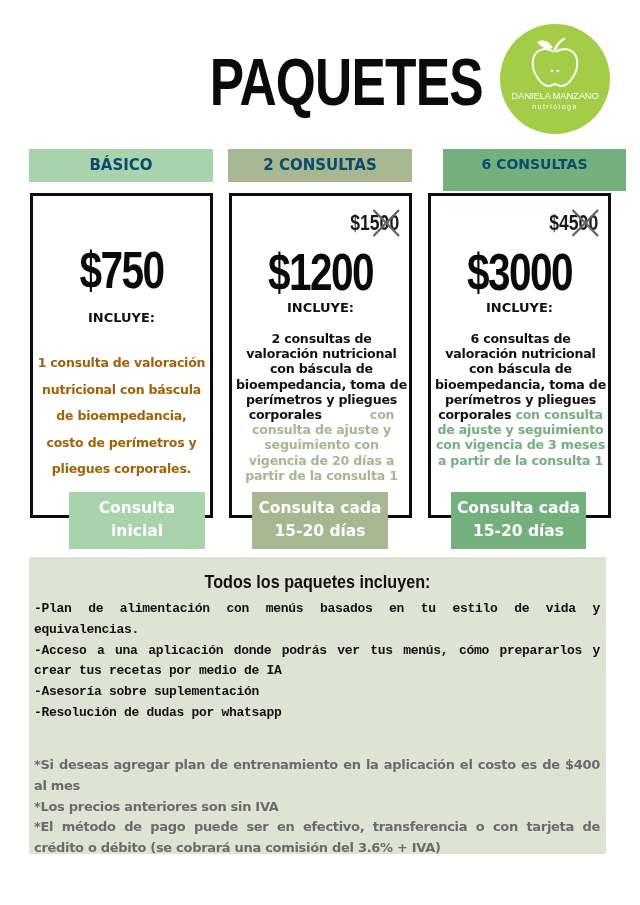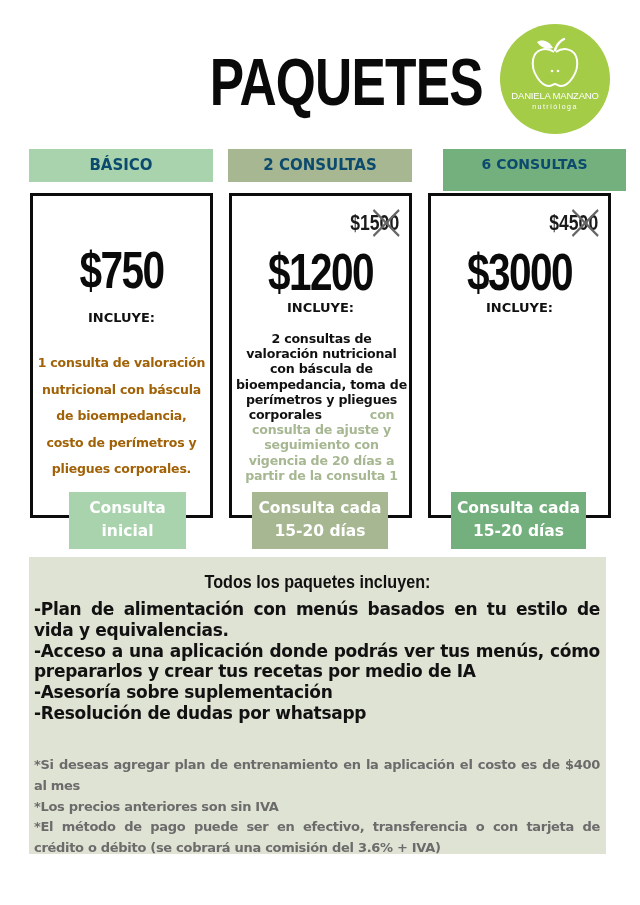--- a/index.html
+++ b/index.html
@@ -72,35 +72,35 @@
     position: absolute; left: 2px; top: 135px; width: 175px; text-align: center;
     font-weight: bold; font-size: 12.6px; line-height: 15.2px; color: #111; letter-spacing: -0.2px;
   }
   .c2 .hl { color: #a6b791; margin-left: 44px; }
   .c3 .hl { color: #74af7e; }
 
   .tag {
     position: absolute; top: 492px; height: 57px; color: #fff; text-align: center;
     font-weight: bold; font-size: 15.5px; line-height: 23px; padding-top: 5px;
   }
-  .t1 { left: 69px; width: 117px; background: #a8d3ad; }
+  .t1 { left: 69px; width: 136px; background: #a8d3ad; }
   .t2 { left: 252px; width: 136px; background: #a6b791; }
   .t3 { left: 451px; width: 135px; background: #74af7e; }
 
   .info {
     position: absolute; left: 29px; top: 557px; width: 577px; height: 297px; background: #dfe3d4; padding-left: 36px;
   }
   .info-title {
     position: absolute; left: 0; top: 14px; width: 100%; text-align: center;
     font-family: "Liberation Sans", sans-serif; font-weight: 900; font-size: 19px; color: #111;
     transform: scaleX(0.85); transform-origin: center;
   }
   .info-list {
     position: absolute; left: 5px; top: 42px; width: 566px;
-    font-weight: bold; font-size: 17px; line-height: 20.8px; color: #111; letter-spacing: -0.3px;
+    font-weight: bold; font-size: 13px; line-height: 20.8px; color: #111; letter-spacing: -0.3px; font-family: Liberation Mono, monospace;
   }
   .info-list .j { text-align: justify; text-align-last: left; }
   .info-notes {
     position: absolute; left: 5px; top: 198px; width: 566px;
     font-weight: bold; font-size: 13px; line-height: 20.8px; color: #6b6b6b; letter-spacing: -0.3px;
   }
   .info-notes .j { text-align: justify; text-align-last: left; }
 </style>
 </head>
 <body>
@@ -151,20 +151,21 @@
 <div class="card c3">
   <div class="old-price">
     <span>$4500</span>
     <svg class="strike" viewBox="0 0 40 30">
       <line x1="4" y1="28" x2="36" y2="2" stroke="#666" stroke-width="2.5"></line>
       <line x1="4" y1="2" x2="36" y2="28" stroke="#666" stroke-width="2.5"></line>
     </svg>
   </div>
   <div class="price">$3000</div>
   <div class="includes">INCLUYE:</div>
+  <div class="desc"><span>6 consultas de valoración nutricional con báscula de bioempedancia, toma de perímetros y pliegues corporales</span><span class="hl"> con consulta de ajuste y seguimiento con vigencia de 3 meses a partir de la consulta 1</span></div>
 </div>
 
 <div class="tag t1">
   <div>Consulta</div>
   <div>inicial</div>
 </div>
 <div class="tag t2">
   <div>Consulta cada</div>
   <div>15-20 días</div>
 </div>

